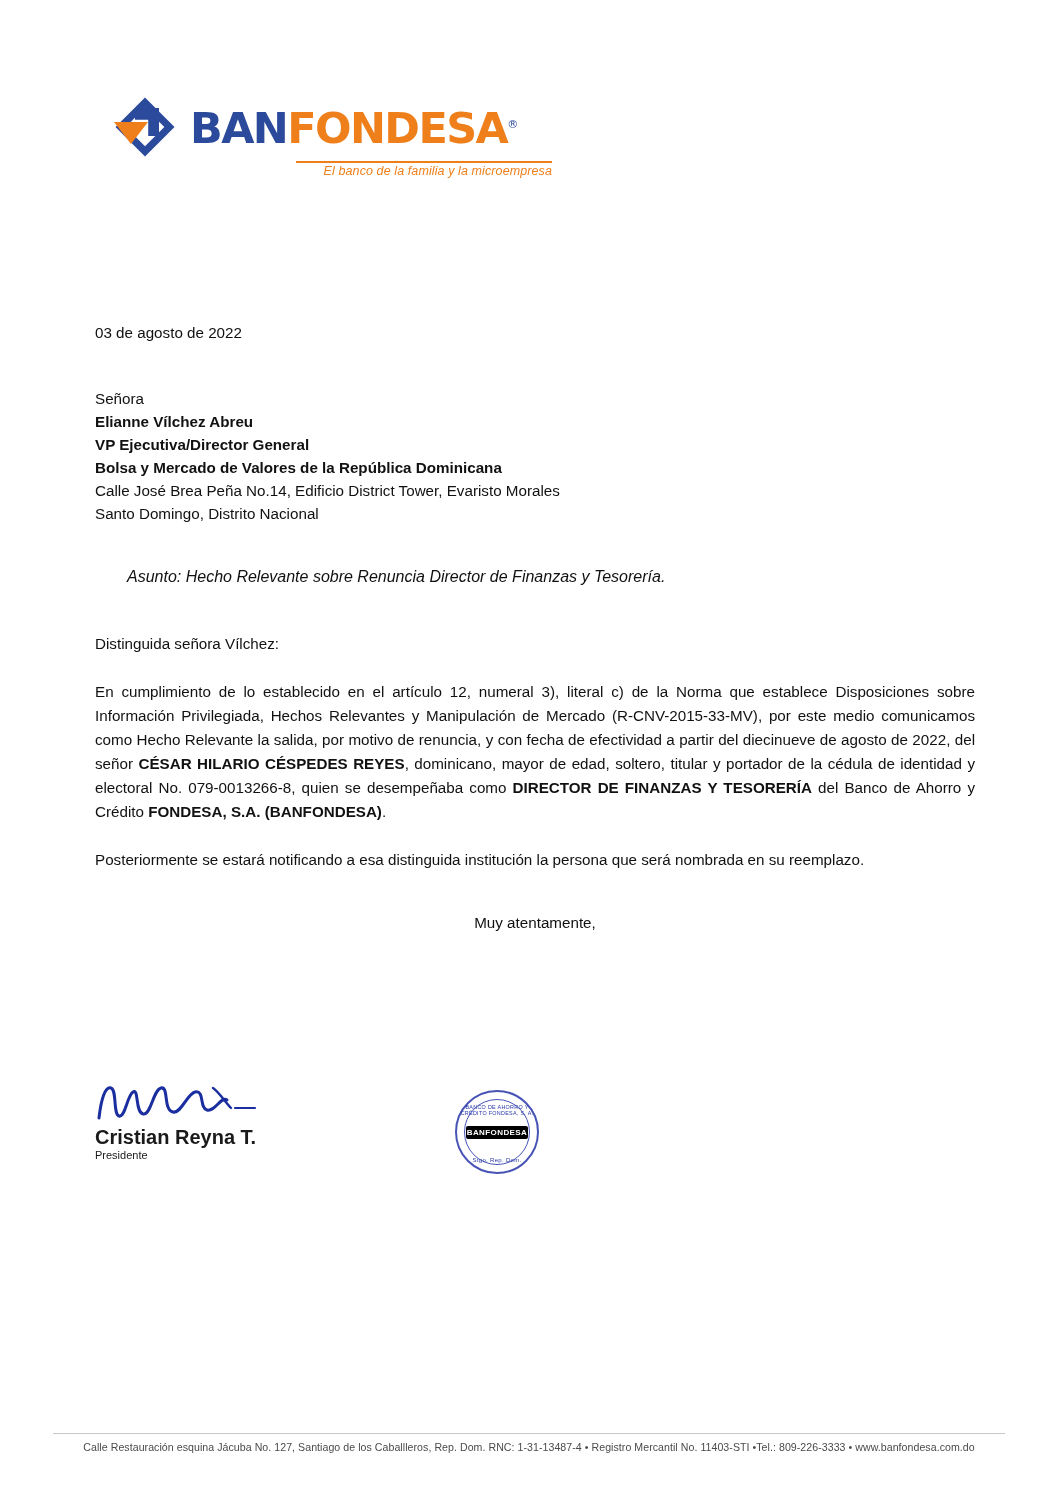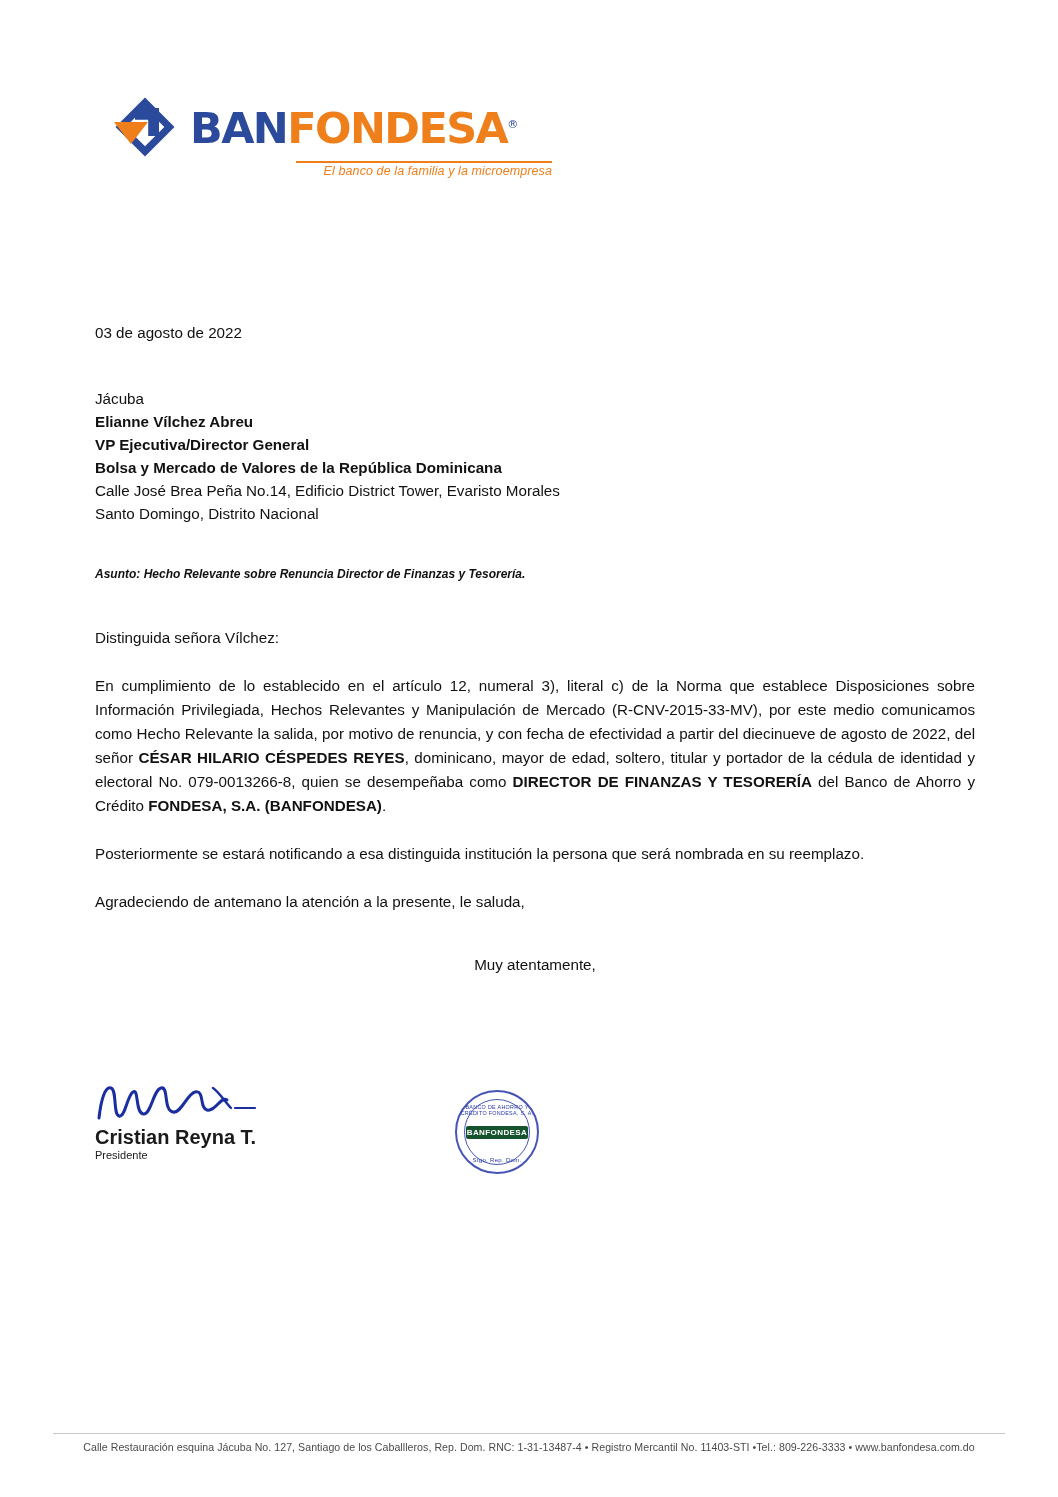--- a/index.html
+++ b/index.html
@@ -127,22 +127,23 @@
     color: #111;
   }
   .date { margin-bottom: 42px; }
 
   .addressee div { line-height: 1.52; }
   .addressee .b { font-weight: bold; }
 
   .subject {
     margin-top: 40px;
     font-style: italic;
-    font-weight: bold;
-    font-size: 12px;
+    font-weight: normal;
+    font-size: 16px;
+    margin-left: 32px;
   }
 
   .salutation { margin-top: 44px; }
 
   p.para {
     margin: 24px 0 0 0;
     text-align: justify;
     line-height: 1.58;
   }
   p.para b { font-weight: bold; margin-top: 48px; }
@@ -186,21 +187,21 @@
   .seal .ring.inner {
     inset: 9px;
     border-width: 1px;
   }
   .seal .band {
     position: absolute;
     left: 11px;
     top: 36px;
     width: 62px;
     height: 13px;
-    background: #14532d;
+    background: #000000;
     border-radius: 2px;
     color: #fff;
     font-size: 8px;
     font-weight: bold;
     letter-spacing: .4px;
     display: flex;
     align-items: center;
     justify-content: center;
   }
   .seal .arc-top, .seal .arc-bottom {
@@ -253,37 +254,36 @@
     </div>
     <div class="tag-rule"></div>
     <div class="tagline">El banco de la familia y la microempresa</div>
   </div>
 
   <div class="doc">
 
     <div class="date">03 de agosto de 2022</div>
 
     <div class="addressee">
-      <div>Jácuba</div>
+      <div>Señora</div>
       <div class="b">Elianne Vílchez Abreu</div>
       <div class="b">VP Ejecutiva/Director General</div>
       <div class="b">Bolsa y Mercado de Valores de la República Dominicana</div>
       <div>Calle José Brea Peña No.14, Edificio District Tower, Evaristo Morales</div>
       <div>Santo Domingo, Distrito Nacional</div>
     </div>
 
     <div class="subject">Asunto: Hecho Relevante sobre Renuncia Director de Finanzas y Tesorería.</div>
 
     <div class="salutation">Distinguida señora Vílchez:</div>
 
     <p class="para"><span>En cumplimiento de lo establecido en el artículo 12, numeral 3), literal c) de la Norma que establece Disposiciones sobre Información Privilegiada, Hechos Relevantes y Manipulación de Mercado (R-CNV-2015-33-MV), por este medio comunicamos como Hecho Relevante la salida, por motivo de renuncia, y con fecha de efectividad a partir del diecinueve de agosto de 2022, del señor </span><b>CÉSAR HILARIO CÉSPEDES REYES</b><span>, dominicano, mayor de edad, soltero, titular y portador de la cédula de identidad y electoral No. 079-0013266-8, quien se desempeñaba como </span><b>DIRECTOR DE FINANZAS Y TESORERÍA</b><span> del Banco de Ahorro y Crédito </span><b>FONDESA, S.A. (BANFONDESA)</b><span>.</span></p>
 
     <p class="para">Posteriormente se estará notificando a esa distinguida institución la persona que será nombrada en su reemplazo.</p>
 
-    <p class="para">Agradeciendo de antemano la atención a la presente, le saluda,</p>
 
     <div class="closing">Muy atentamente,</div>
   </div>
 
   <div class="signature-block">
     <div class="sig-scribble">
       <svg width="175" height="46" viewBox="0 0 175 46" fill="none" xmlns="http://www.w3.org/2000/svg">
         <path d="M4 40 C6 22, 10 8, 16 10 C22 12, 18 36, 24 38 C30 40, 32 18, 38 14 C44 10, 40 34, 48 36 C56 38, 58 12, 66 10 C74 8, 68 32, 78 34 C86 36, 92 16, 100 14 C110 12, 104 30, 112 32 C120 34, 126 18, 132 22" stroke="#1b2ea0" stroke-width="3" stroke-linecap="round" fill="none"></path>
         <path d="M118 10 C124 14, 130 24, 136 30" stroke="#1b2ea0" stroke-width="2.4" stroke-linecap="round"></path>
         <path d="M140 30 L160 30" stroke="#1b2ea0" stroke-width="2.2" stroke-linecap="round"></path>

